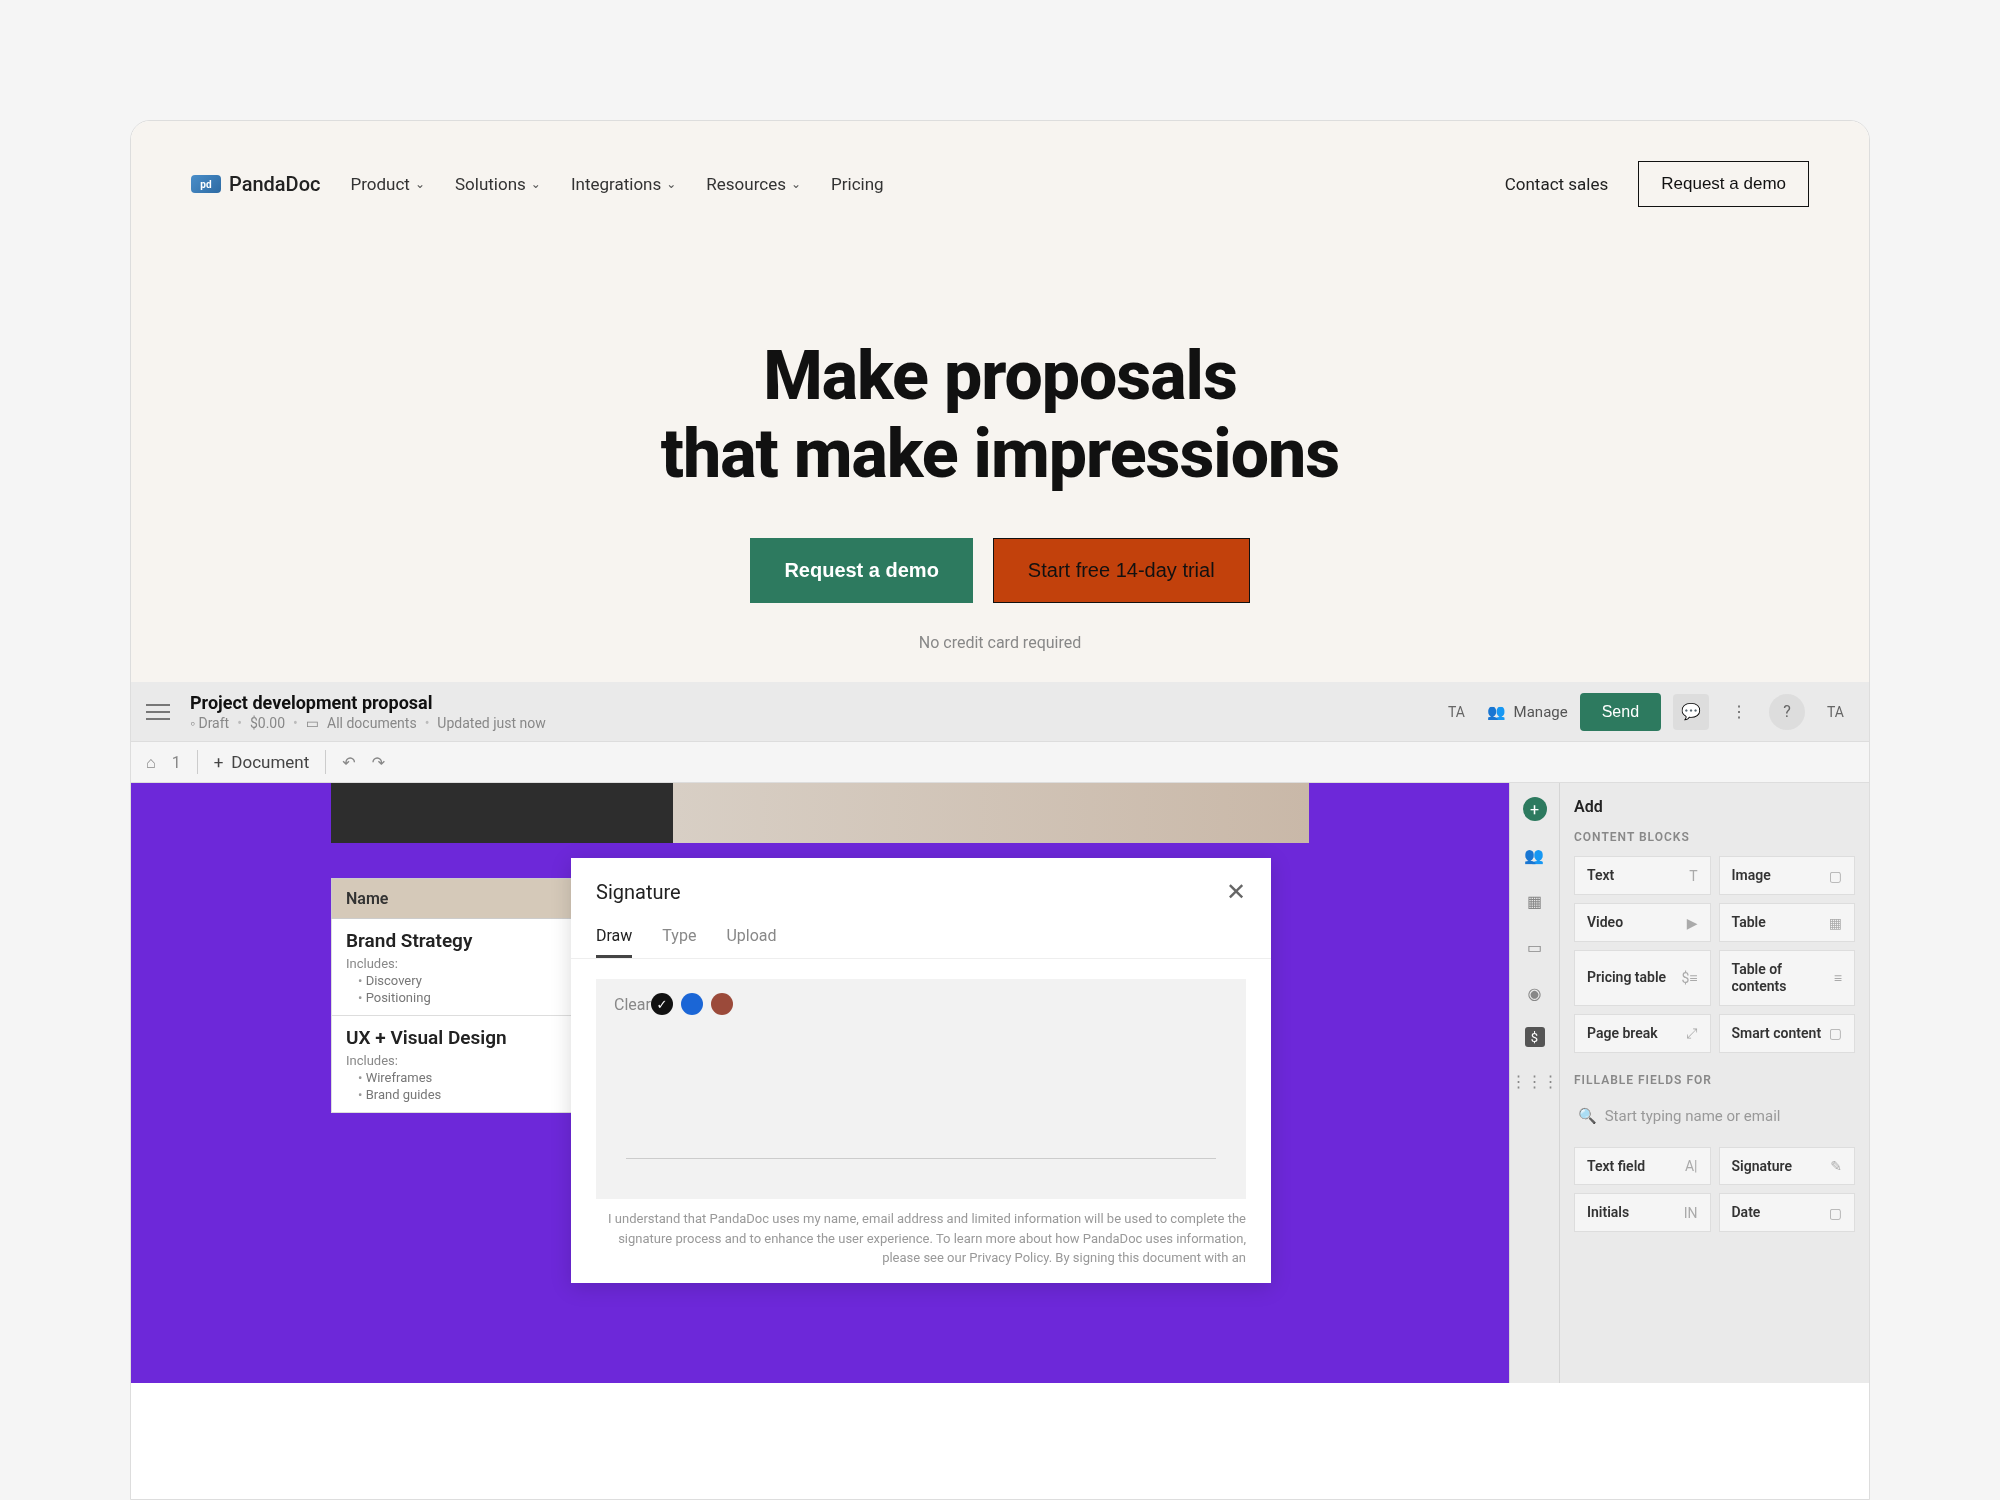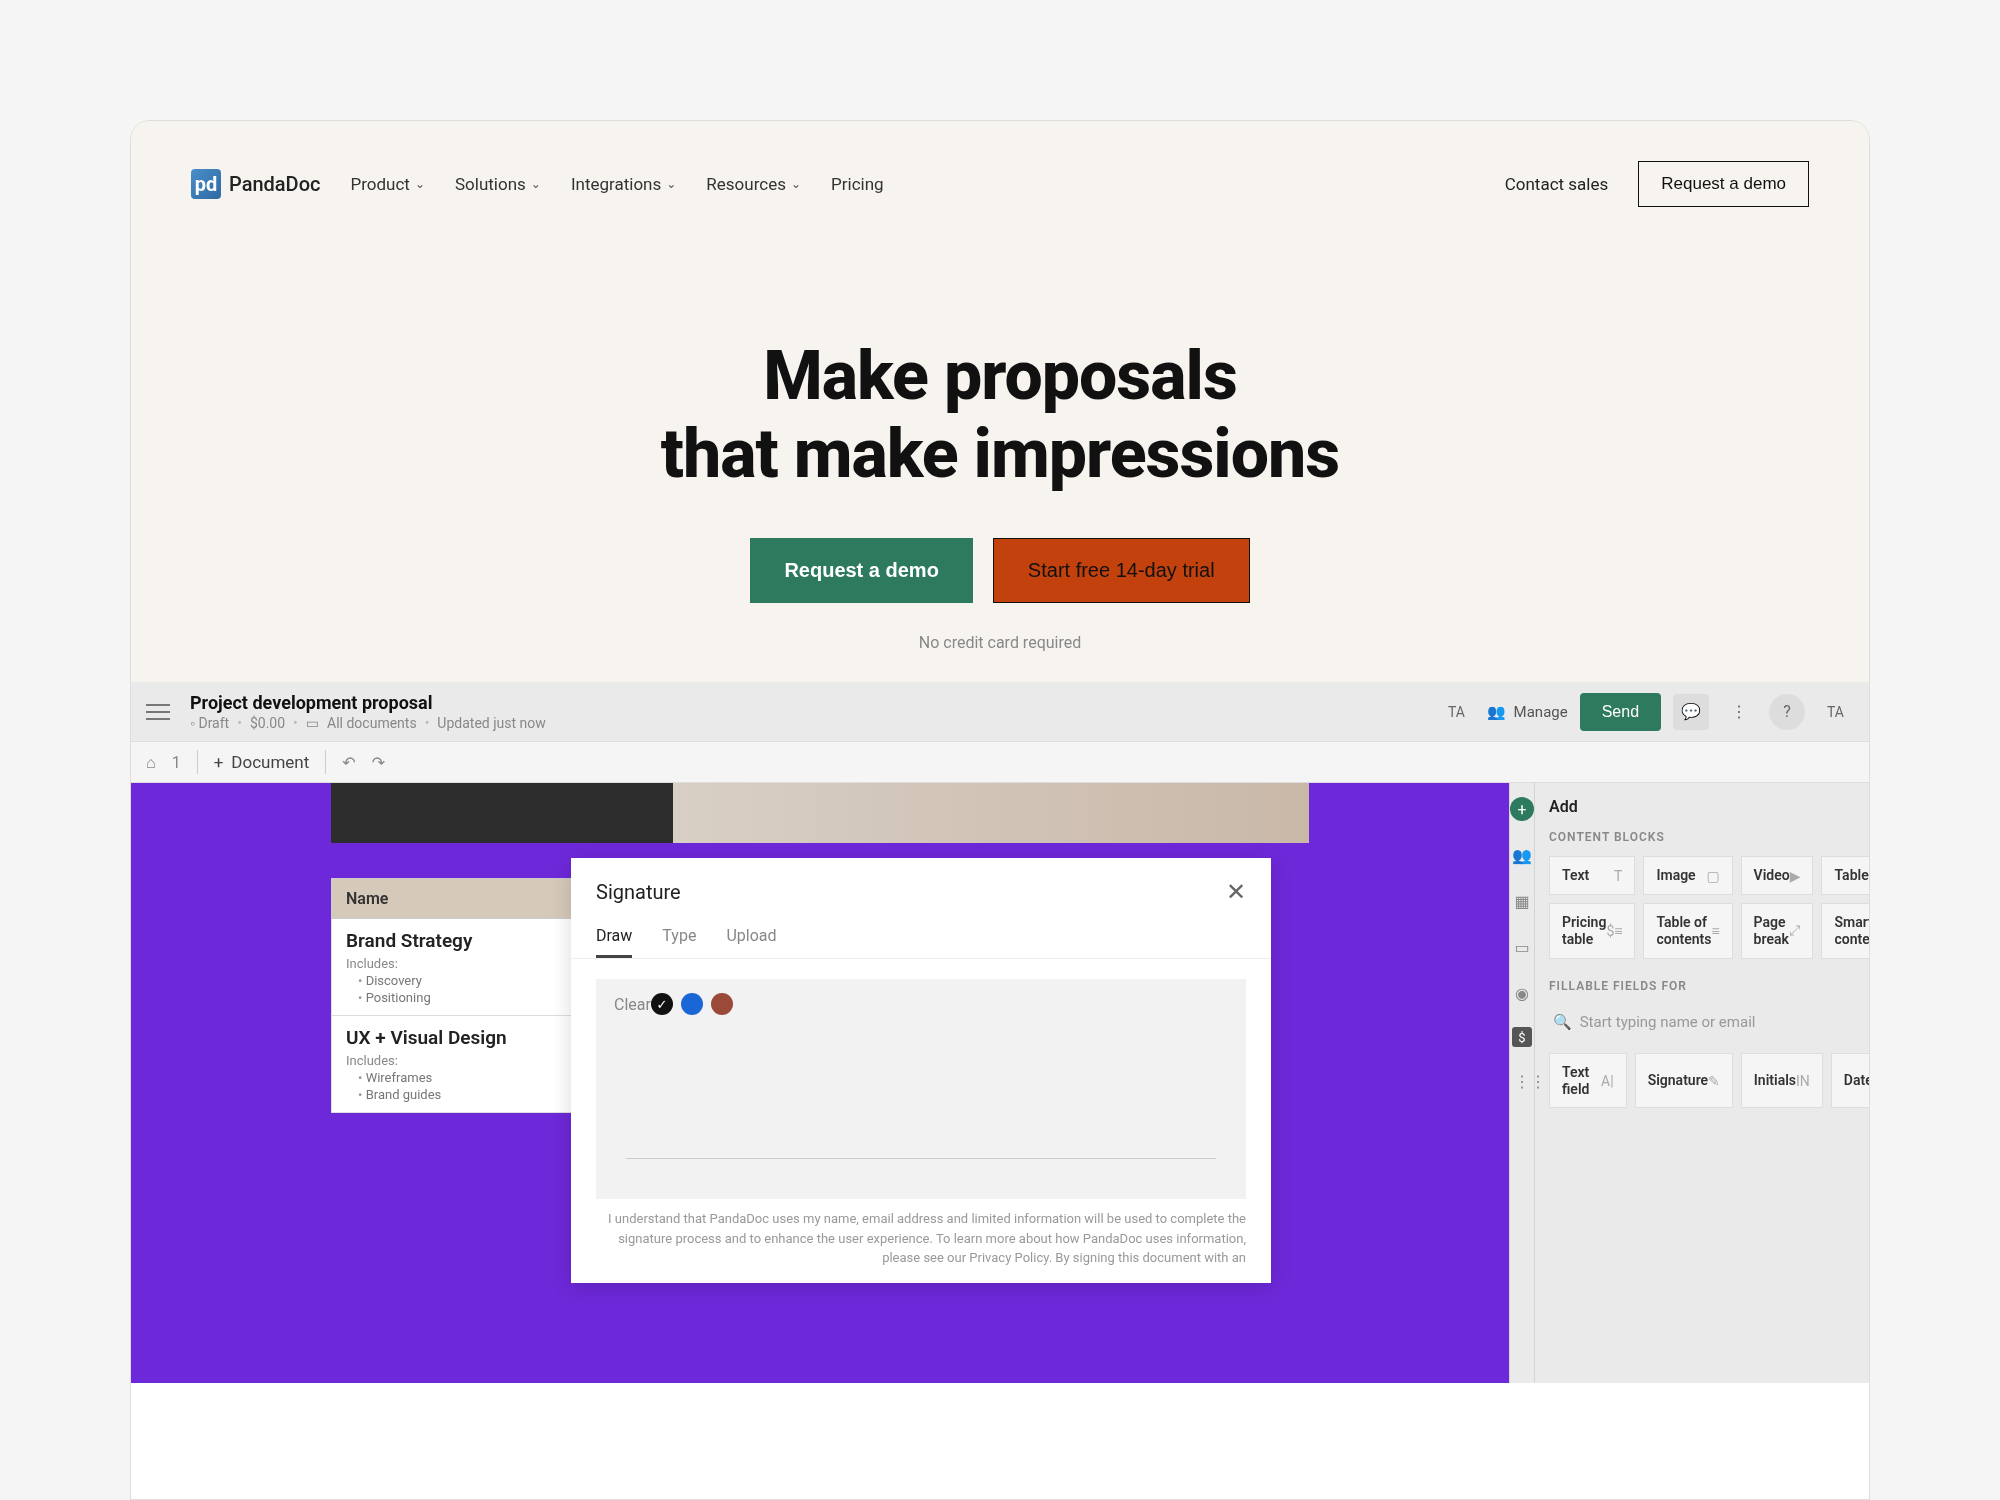--- a/index.html
+++ b/index.html
@@ -33,28 +33,28 @@
   padding: 20px 60px;
 }
 .logo {
   display: flex;
   align-items: center;
   gap: 8px;
   margin-right: 30px;
 }
 .logo-badge {
   width: 30px;
-  height: 30px;
+  height: 18px;
   background: linear-gradient(135deg, #4a8ec9, #2d6aa3);
   border-radius: 4px;
   display: inline-flex;
   align-items: center;
   justify-content: center;
   color: #fff;
-  font-size: 20px;
+  font-size: 10px;
   font-weight: bold;
 }
 .logo-text {
   font-size: 20px;
   font-weight: 500;
   color: #222;
 }
 .nav-links {
   display: flex;
   gap: 30px;
@@ -413,21 +413,21 @@
 }
 .panel-subtitle {
   font-size: 12px;
   font-weight: 600;
   letter-spacing: 1px;
   color: #888;
   margin-bottom: 12px;
 }
 .block-grid {
   display: grid;
-  grid-template-columns: 1fr 1fr 1fr 1fr;
+  grid-template-columns: 1fr 1fr;
   gap: 8px;
   margin-bottom: 20px;
 }
 .block-item {
   background: #f5f5f5;
   border: 1px solid #ddd;
   padding: 10px 12px;
   display: flex;
   align-items: center;
   justify-content: space-between;

